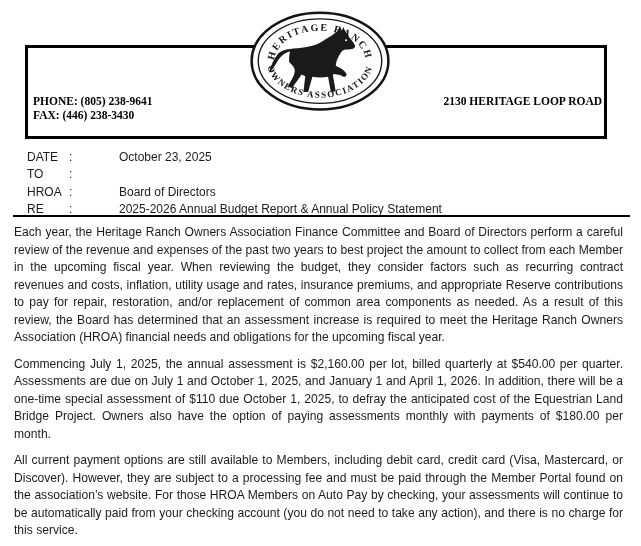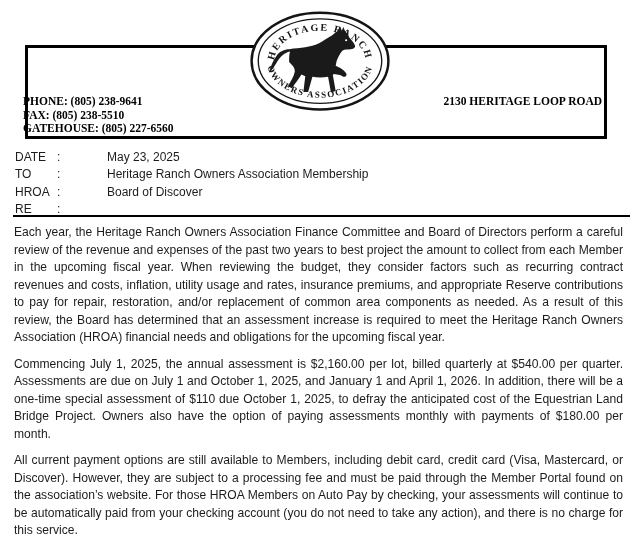--- a/index.html
+++ b/index.html
@@ -11,31 +11,31 @@
   
   .lh-box{
     position:absolute;left:25px;top:45px;width:582px;height:94px;
     border:3px solid #000;box-sizing:border-box;background:#fff;
   }
   .logo{position:absolute;left:244px;top:6px;width:152px;height:114px;}
   .logo text{
     font-family:"Liberation Serif",serif;font-weight:bold;fill:#161616;
   }
   .contact{
-    position:absolute;left:23px;top:95px;
+    position:absolute;left:33px;top:95px;
     font-family:"Liberation Serif",serif;font-weight:bold;font-size:11.5px;
     line-height:13.5px;color:#000;white-space:nowrap;
   }
   .address{
     position:absolute;right:39px;top:95px;text-align:right;
     font-family:"Liberation Serif",serif;font-weight:bold;font-size:11.5px;
     line-height:13.5px;color:#000;white-space:nowrap;margin-left:36px;
   }
   
-  .memo{position:absolute;left:15px;top:149px;font-size:12px;line-height:17.3px;color:#1c1c1c;}
+  .memo{position:absolute;left:27px;top:149px;font-size:12px;line-height:17.3px;color:#1c1c1c;}
   .memo-row{display:flex;}
   .memo-label{width:42px;}
   .memo-colon{width:50px;}
   .rule{position:absolute;left:13px;top:215px;width:617px;height:2px;background:#000;}
   
   .doc-body{
     position:absolute;left:14px;top:224px;width:614px;
     font-size:12.1px;line-height:17.5px;text-align:justify;color:#1c1c1c;
   }
   .doc-body p{margin:0 5px 9px 0;}
@@ -89,48 +89,47 @@
            C37.5,48 42.5,45.5 47.5,45.5
            C53.5,44.5 59.5,44.5 64.5,43.5
            C69.5,42.5 74.5,41.5 78.5,39.5
            C83.5,36.5 88.5,33.5 92.5,31
            C94.5,29 97,27.5 99,26 Z"></path>
       <circle cx="107.5" cy="36" r="1.1" fill="#ffffff"></circle>
     </svg>
 
     <div class="contact">
       <div>PHONE: (805) 238-9641</div>
-      <div>FAX: (805) 238-5510</div>
-      <div>GATEHOUSE: (805) 227-6560</div>
+      <div>FAX: (446) 238-3430</div>
     </div>
 
     <div class="address">
       <div>2130 HERITAGE LOOP ROAD</div>
     </div>
   </div>
 
   <div class="memo">
     <div class="memo-row">
       <span class="memo-label">DATE</span>
       <span class="memo-colon">:</span>
-      <span class="memo-value">May 23, 2025</span>
+      <span class="memo-value">October 23, 2025</span>
     </div>
     <div class="memo-row">
       <span class="memo-label">TO</span>
       <span class="memo-colon">:</span>
-      <span class="memo-value">Heritage Ranch Owners Association Membership</span>
     </div>
     <div class="memo-row">
       <span class="memo-label">HROA</span>
       <span class="memo-colon">:</span>
-      <span class="memo-value">Board of Discover</span>
+      <span class="memo-value">Board of Directors</span>
     </div>
     <div class="memo-row">
       <span class="memo-label">RE</span>
       <span class="memo-colon">:</span>
+      <span class="memo-value">2025-2026 Annual Budget Report &amp; Annual Policy Statement</span>
     </div>
   </div>
 
   <div class="rule"></div>
 
   <div class="doc-body">
     <p>
       <span>Each year, the Heritage Ranch Owners Association Finance Committee and Board of Directors perform a careful review of the revenue and expenses of the past two years to best project the amount to collect from each Member in the upcoming fiscal year. When reviewing the budget, they consider factors such as recurring contract revenues and costs, inflation, utility usage and rates, insurance premiums, and appropriate Reserve contributions to pay for repair, restoration, and/or replacement of common area components as needed.  As a result of this review, the Board has determined that an assessment increase is required to meet the Heritage Ranch Owners Association (HROA) financial needs and obligations for the upcoming fiscal year.</span>
     </p>
     <p>

